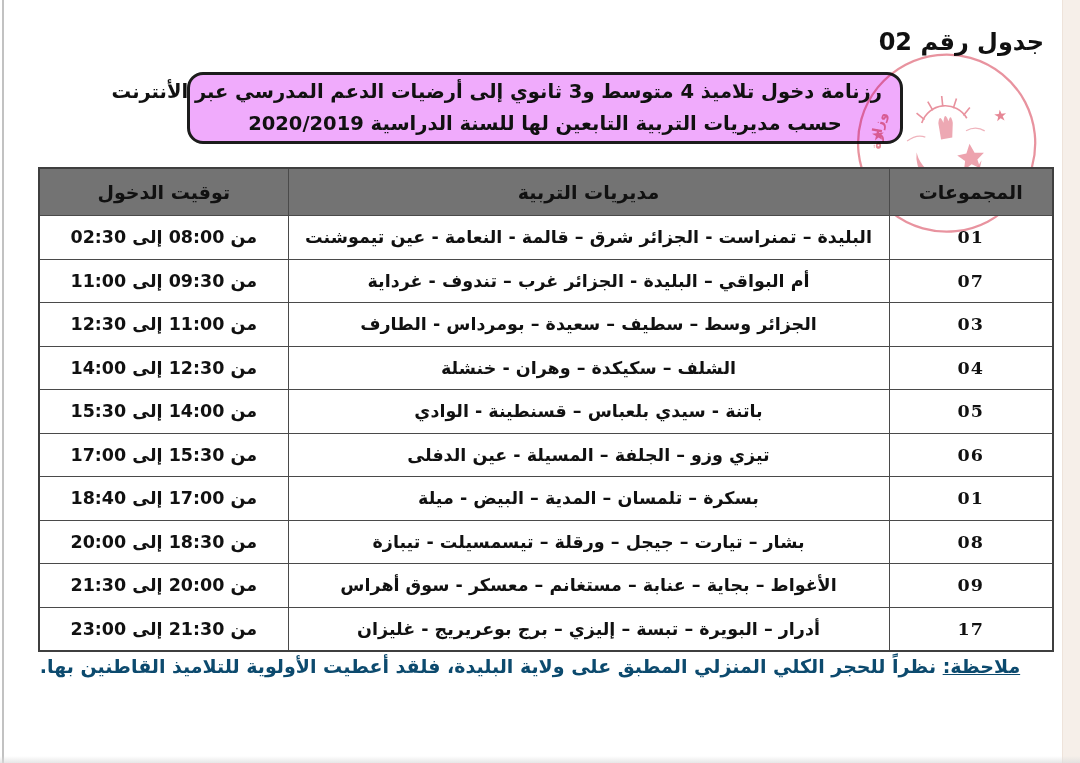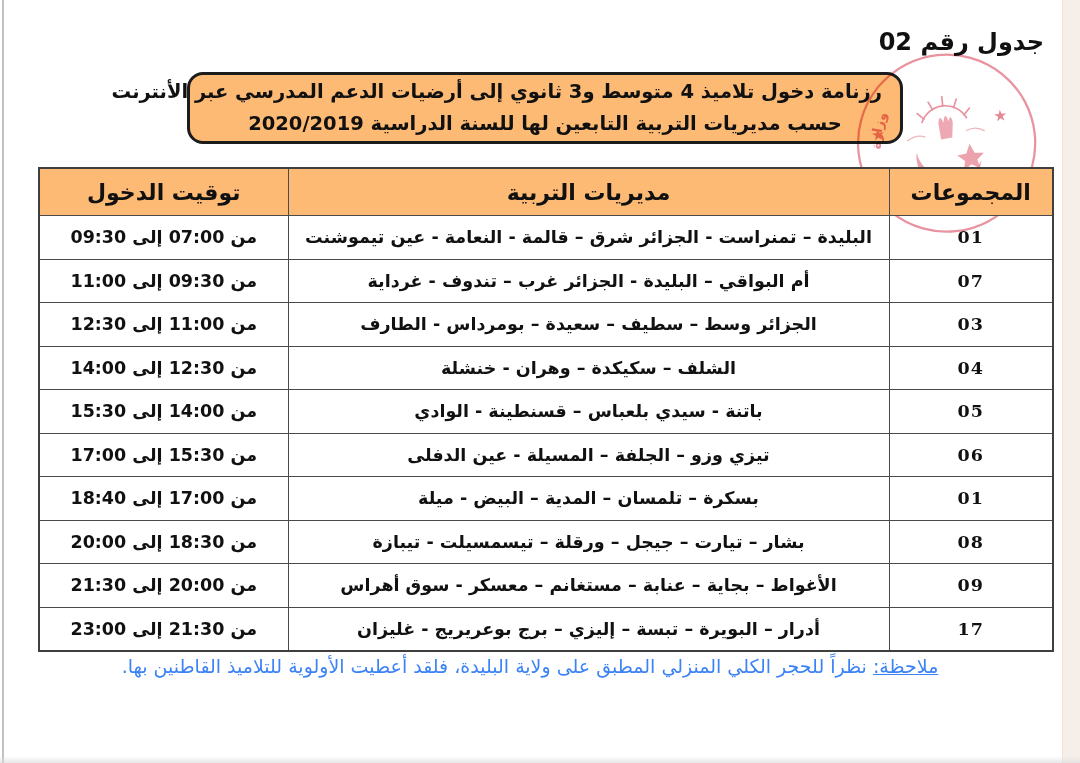--- a/index.html
+++ b/index.html
@@ -13,43 +13,43 @@
   .edge-right{position:absolute;right:0;top:0;width:17px;height:100%;background:#f6efe9;border-left:1px solid #eee3da;}
   .edge-bottom{position:absolute;left:0;bottom:0;width:100%;height:7px;background:linear-gradient(to top,#dcdcdc,rgba(255,255,255,0));opacity:.7;}
   
   .doc-label{
     position:absolute;top:28px;right:36px;direction:rtl;
     font-size:24px;font-weight:bold;letter-spacing:.5px;
   }
   
   .title-box{
     position:absolute;left:187px;top:72px;width:716px;height:72px;
-    border:3.5px solid #1c1c1c;border-radius:16px;background:#fdba74;
+    border:3.5px solid #1c1c1c;border-radius:16px;background:#f0abfc;
     direction:rtl;text-align:center;display:flex;flex-direction:column;justify-content:center;gap:6px;
     padding:4px 18px;box-sizing:border-box;
   }
   .title-line{font-size:19.5px;font-weight:bold;line-height:1.35;white-space:nowrap;}
   
   table.schedule{
     position:absolute;left:38px;top:167px;width:1014px;
     border-collapse:collapse;direction:rtl;table-layout:fixed;
     border:2px solid #3f3f3f;
   }
   table.schedule th,table.schedule td{
     border:1.6px solid #4a4a4a;text-align:center;vertical-align:middle;
     font-weight:bold;overflow:hidden;
   }
-  table.schedule th{height:44px;background:#fdba74;font-size:22px;}
+  table.schedule th{height:44px;background:#737373;font-size:19px;}
   table.schedule td{height:40.5px;font-size:17.5px;}
   td.group-cell{font-size:20px;letter-spacing:1px;font-family:"DejaVu Serif",serif;}
   td.time-cell{font-size:17px;}
   
   .note{
     position:absolute;left:0;top:655px;width:1060px;text-align:center;direction:rtl;
-    color:#3b82f6;font-size:19px;font-weight:normal;
+    color:#0c4a6e;font-size:19px;font-weight:bold;
   }
   .note-label{text-decoration:underline;}
   
   .stamp{position:absolute;left:843px;top:34px;width:206px;height:206px;opacity:.8;
     transform:rotate(-6deg);pointer-events:none;mix-blend-mode:multiply;}
   .stamp-mark{
     position:absolute;left:928px;top:166px;color:#e06a78;font-size:15px;font-weight:bold;
     transform:rotate(-18deg);opacity:.6;pointer-events:none;
   }
 </style>
@@ -103,21 +103,21 @@
       <tr>
         <th>المجموعات</th>
         <th>مديريات التربية</th>
         <th>توقيت الدخول</th>
       </tr>
     </thead>
     <tbody>
         <tr>
           <td class="group-cell">01</td>
           <td class="directorates-cell">البليدة – تمنراست - الجزائر شرق – قالمة - النعامة - عين تيموشنت</td>
-          <td class="time-cell">من 07:00 إلى 09:30</td>
+          <td class="time-cell">من 08:00 إلى 02:30</td>
         </tr>
         <tr>
           <td class="group-cell">07</td>
           <td class="directorates-cell">أم البواقي – البليدة - الجزائر غرب – تندوف - غرداية</td>
           <td class="time-cell">من 09:30 إلى 11:00</td>
         </tr>
         <tr>
           <td class="group-cell">03</td>
           <td class="directorates-cell">الجزائر وسط – سطيف – سعيدة – بومرداس - الطارف</td>
           <td class="time-cell">من 11:00 إلى 12:30</td>

